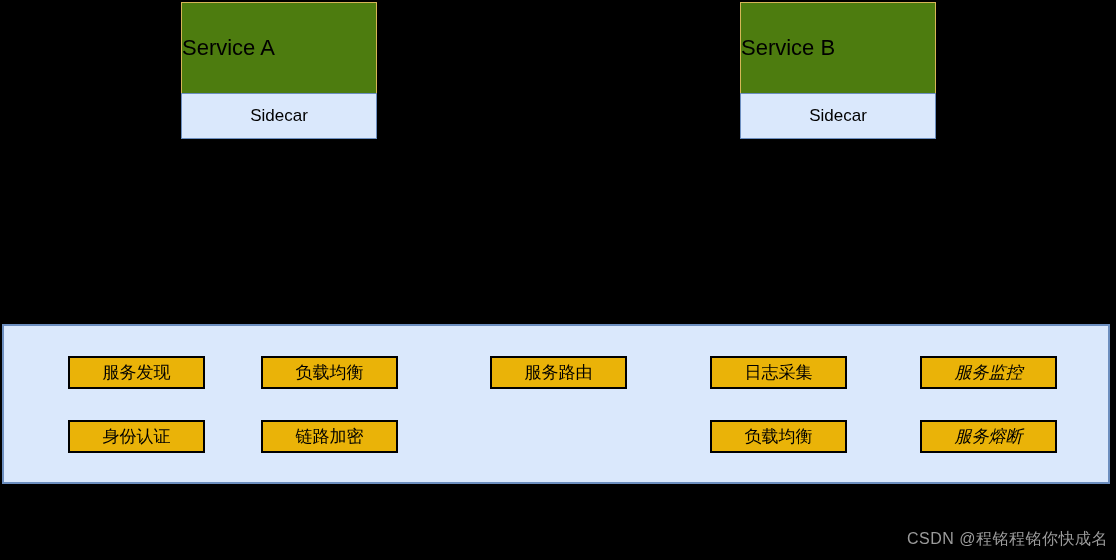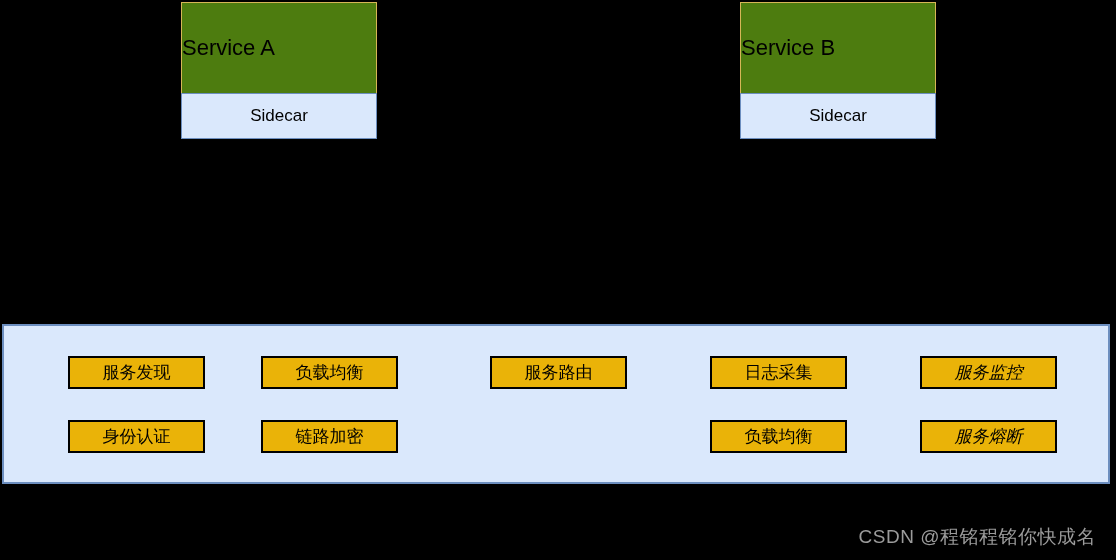--- a/index.html
+++ b/index.html
@@ -74,24 +74,24 @@
   .row2 { top: 94px; }
   .col1 { left: 64px; }
   .col2 { left: 257px; }
   .col3 { left: 486px; }
   .col4 { left: 706px; }
   .col5 { left: 916px; font-style: italic; }
 
   
   .watermark {
     position: absolute;
-    right: 20px;
+    right: 8px;
     bottom: 10px;
     color: #9b9b9b;
-    font-size: 19px;
+    font-size: 16px;
     letter-spacing: 0.5px;
   }
 </style>
 </head>
 <body>
 
 <div class="stage">
 
   <div class="service-group a">
     <div class="service-box">

